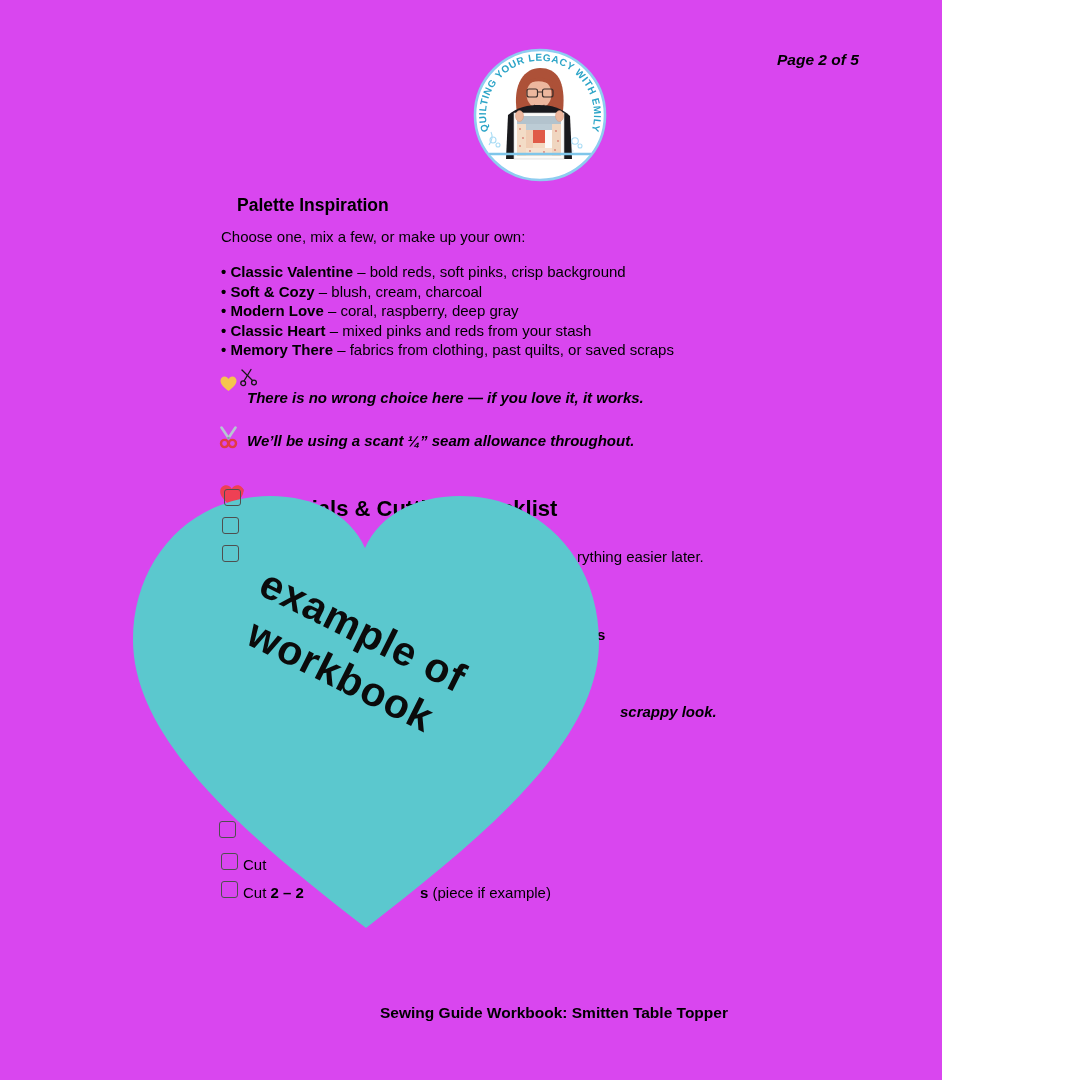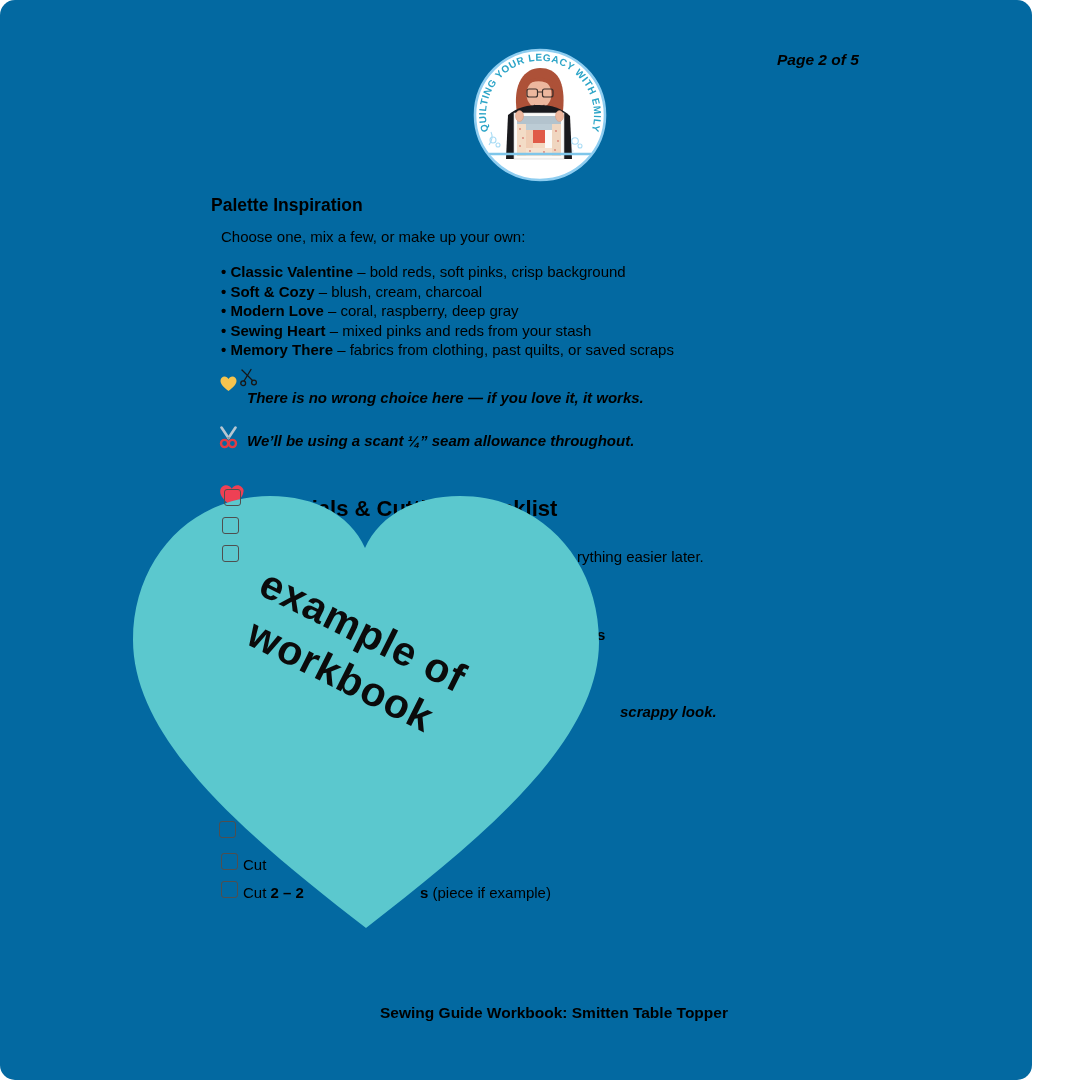--- a/index.html
+++ b/index.html
@@ -1,24 +1,24 @@
 <!DOCTYPE html>
 <html><head>
 <meta charset="utf-8">
 <style>
   html,body{margin:0;padding:0;background:#ffffff;}
-  .page{position:relative;width:1032px;height:1080px;background:#0369a1;overflow:hidden;
-        font-family:"Liberation Sans",sans-serif;color:#000;border-radius:15px;}
+  .page{position:relative;width:942px;height:1080px;background:#d946ef;overflow:hidden;
+        font-family:"Liberation Sans",sans-serif;color:#000;}
   .abs{position:absolute;}
   .b{font-weight:bold;}
 
   .page-number{left:777px;top:51px;font-size:15.5px;font-weight:bold;font-style:italic;z-index:1;}
   .logo{left:472px;top:47px;z-index:1;}
 
-  .palette-title{left:211px;top:195px;font-size:17.5px;font-weight:bold;z-index:1;}
+  .palette-title{left:237px;top:195px;font-size:17.5px;font-weight:bold;z-index:1;}
   .palette-intro{left:221px;top:228px;font-size:15px;z-index:1;}
   .bullets{left:221px;top:262px;font-size:15px;line-height:19.5px;z-index:1;}
   .bullet-row .name{font-weight:bold;}
 
   .tip1-heart{left:219px;top:375px;z-index:1;}
   .tip1-scissors{left:239px;top:368px;z-index:1;}
   .tip1-text{left:247px;top:389px;font-size:15px;font-weight:bold;font-style:italic;z-index:1;}
   .tip2-scissors{left:217px;top:426px;z-index:1;}
   .tip2-text{left:247px;top:432px;font-size:15px;font-weight:bold;font-style:italic;z-index:1;}
 
@@ -111,21 +111,21 @@
     </g>
   </svg>
 
   <div class="abs palette-title">Palette Inspiration</div>
   <div class="abs palette-intro">Choose one, mix a few, or make up your own:</div>
 
   <div class="abs bullets">
     <div class="bullet-row"><span class="b">•</span> <span class="name">Classic Valentine</span><span> – bold reds, soft pinks, crisp background</span></div>
     <div class="bullet-row"><span class="b">•</span> <span class="name">Soft &amp; Cozy</span><span> – blush, cream, charcoal</span></div>
     <div class="bullet-row"><span class="b">•</span> <span class="name">Modern Love</span><span> – coral, raspberry, deep gray</span></div>
-    <div class="bullet-row"><span class="b">•</span> <span class="name">Sewing Heart</span><span> – mixed pinks and reds from your stash</span></div>
+    <div class="bullet-row"><span class="b">•</span> <span class="name">Classic Heart</span><span> – mixed pinks and reds from your stash</span></div>
     <div class="bullet-row"><span class="b">•</span> <span class="name">Memory There</span><span> – fabrics from clothing, past quilts, or saved scraps</span></div>
   </div>
 
   <svg class="abs tip1-heart" width="19" height="18" viewBox="0 0 19 18">
     <path d="M9.5 16 C4 12 1.5 8.8 1.5 5.8 C1.5 3.3 3.4 1.6 5.6 1.6 C7.2 1.6 8.7 2.5 9.5 4 C10.3 2.5 11.8 1.6 13.4 1.6 C15.6 1.6 17.5 3.3 17.5 5.8 C17.5 8.8 15 12 9.5 16 Z" fill="#f5c44e"></path>
   </svg>
   <svg class="abs tip1-scissors" width="18" height="20" viewBox="0 0 18 20">
     <g stroke="#161616" stroke-width="1.3" fill="none" stroke-linecap="round">
       <path d="M3 2 L13.5 12.5"></path>
       <path d="M12 1.5 L5 13"></path>

